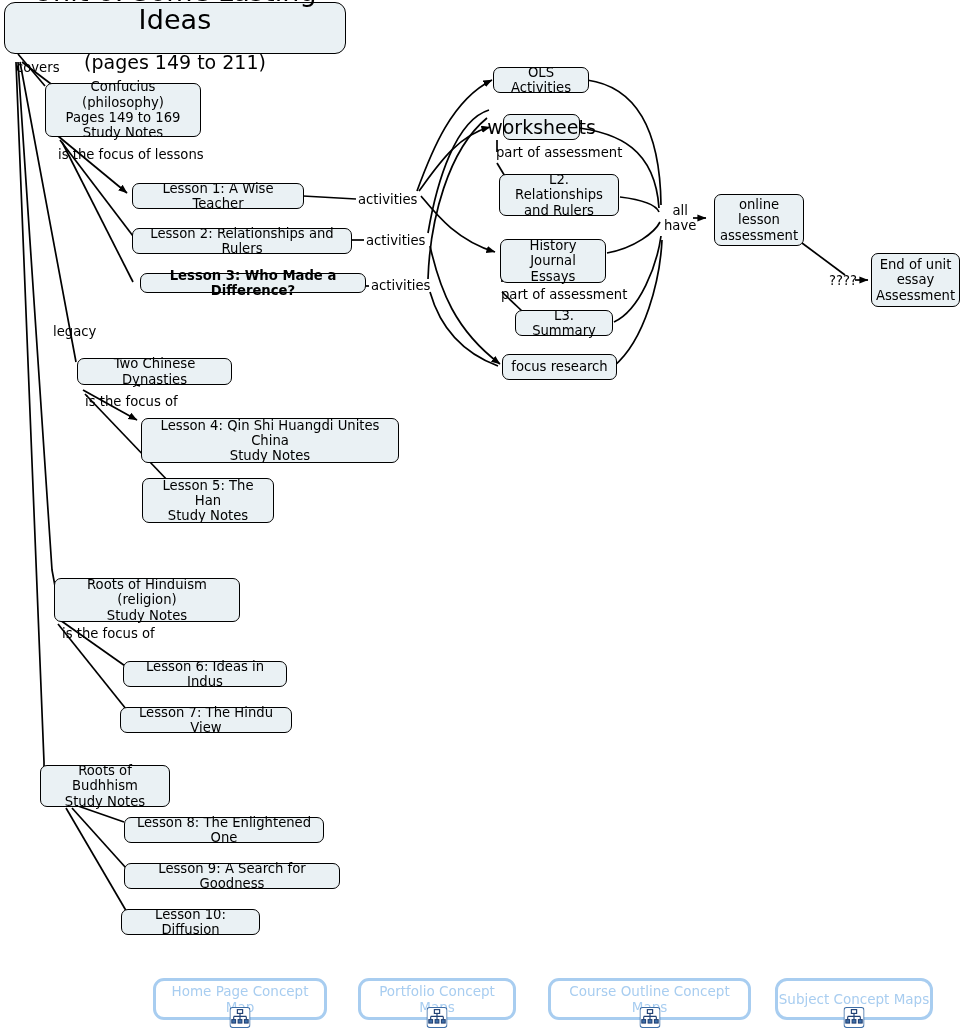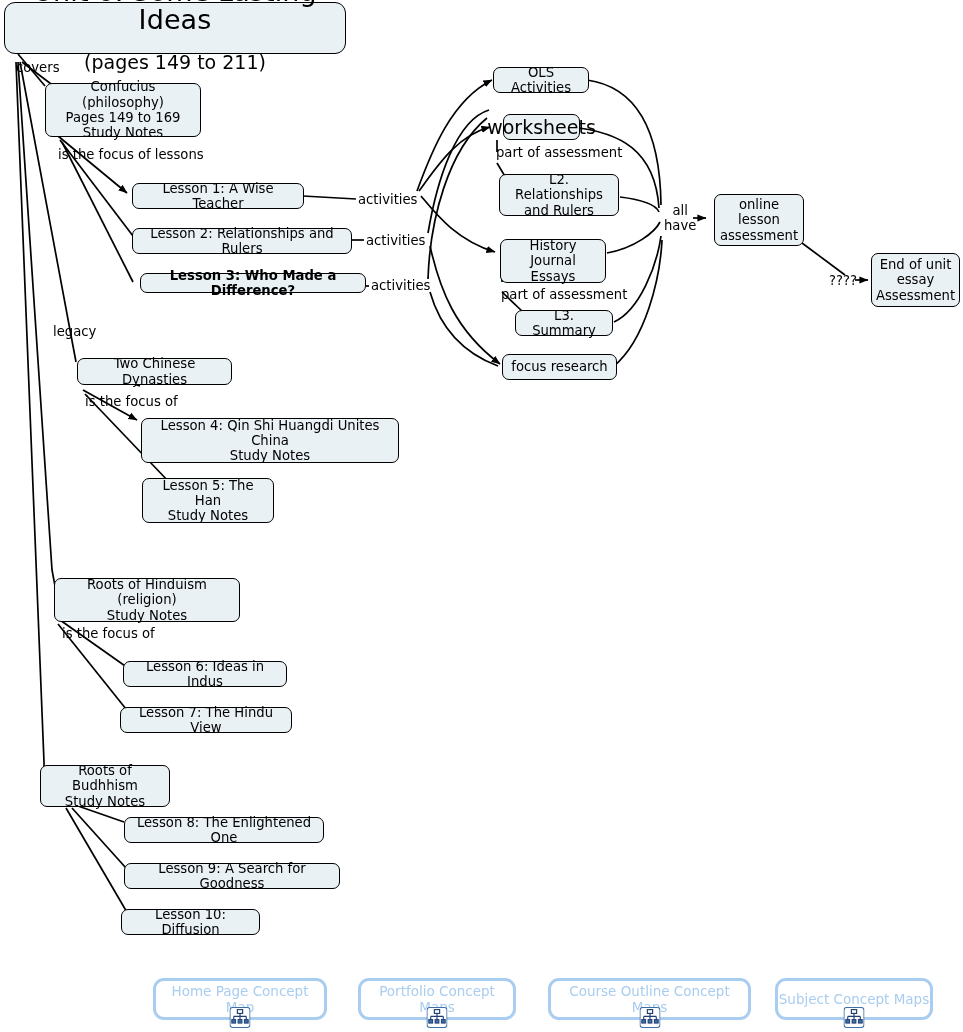--- a/index.html
+++ b/index.html
@@ -201,21 +201,21 @@
       <svg class="navicon" viewBox="0 0 20 20">
         <rect x="0.5" y="0.5" width="19" height="19" rx="2.5" fill="#fff" stroke="#3f6fa8" stroke-width="1"></rect>
         <rect x="7.5" y="2.5" width="5" height="3.6" fill="#fff" stroke="#1f3f73" stroke-width="1.1"></rect>
         <path d="M10,6.1 L10,9 M4,9 L16,9 M4,9 L4,12 M10,9 L10,12 M16,9 L16,12" stroke="#1f3f73" stroke-width="1.1" fill="none"></path>
         <rect x="2.2" y="12" width="3.6" height="3.3" fill="#3f6fa8" stroke="#1f3f73" stroke-width="1"></rect>
         <rect x="8.2" y="12" width="3.6" height="3.3" fill="#3f6fa8" stroke="#1f3f73" stroke-width="1"></rect>
         <rect x="14.2" y="12" width="3.6" height="3.3" fill="#3f6fa8" stroke="#1f3f73" stroke-width="1"></rect>
       </svg>
     </div>
 
-    <div class="navbtn" style="left:775px;top:16px;width:158px;height:42px;">
+    <div class="navbtn" style="left:775px;top:16px;width:158px;height:42px;border-radius:12px;">
       <span>Subject Concept Maps</span>
       <svg class="navicon" viewBox="0 0 20 20">
         <rect x="0.5" y="0.5" width="19" height="19" rx="2.5" fill="#fff" stroke="#3f6fa8" stroke-width="1"></rect>
         <rect x="7.5" y="2.5" width="5" height="3.6" fill="#fff" stroke="#1f3f73" stroke-width="1.1"></rect>
         <path d="M10,6.1 L10,9 M4,9 L16,9 M4,9 L4,12 M10,9 L10,12 M16,9 L16,12" stroke="#1f3f73" stroke-width="1.1" fill="none"></path>
         <rect x="2.2" y="12" width="3.6" height="3.3" fill="#3f6fa8" stroke="#1f3f73" stroke-width="1"></rect>
         <rect x="8.2" y="12" width="3.6" height="3.3" fill="#3f6fa8" stroke="#1f3f73" stroke-width="1"></rect>
         <rect x="14.2" y="12" width="3.6" height="3.3" fill="#3f6fa8" stroke="#1f3f73" stroke-width="1"></rect>
       </svg>
     </div>

